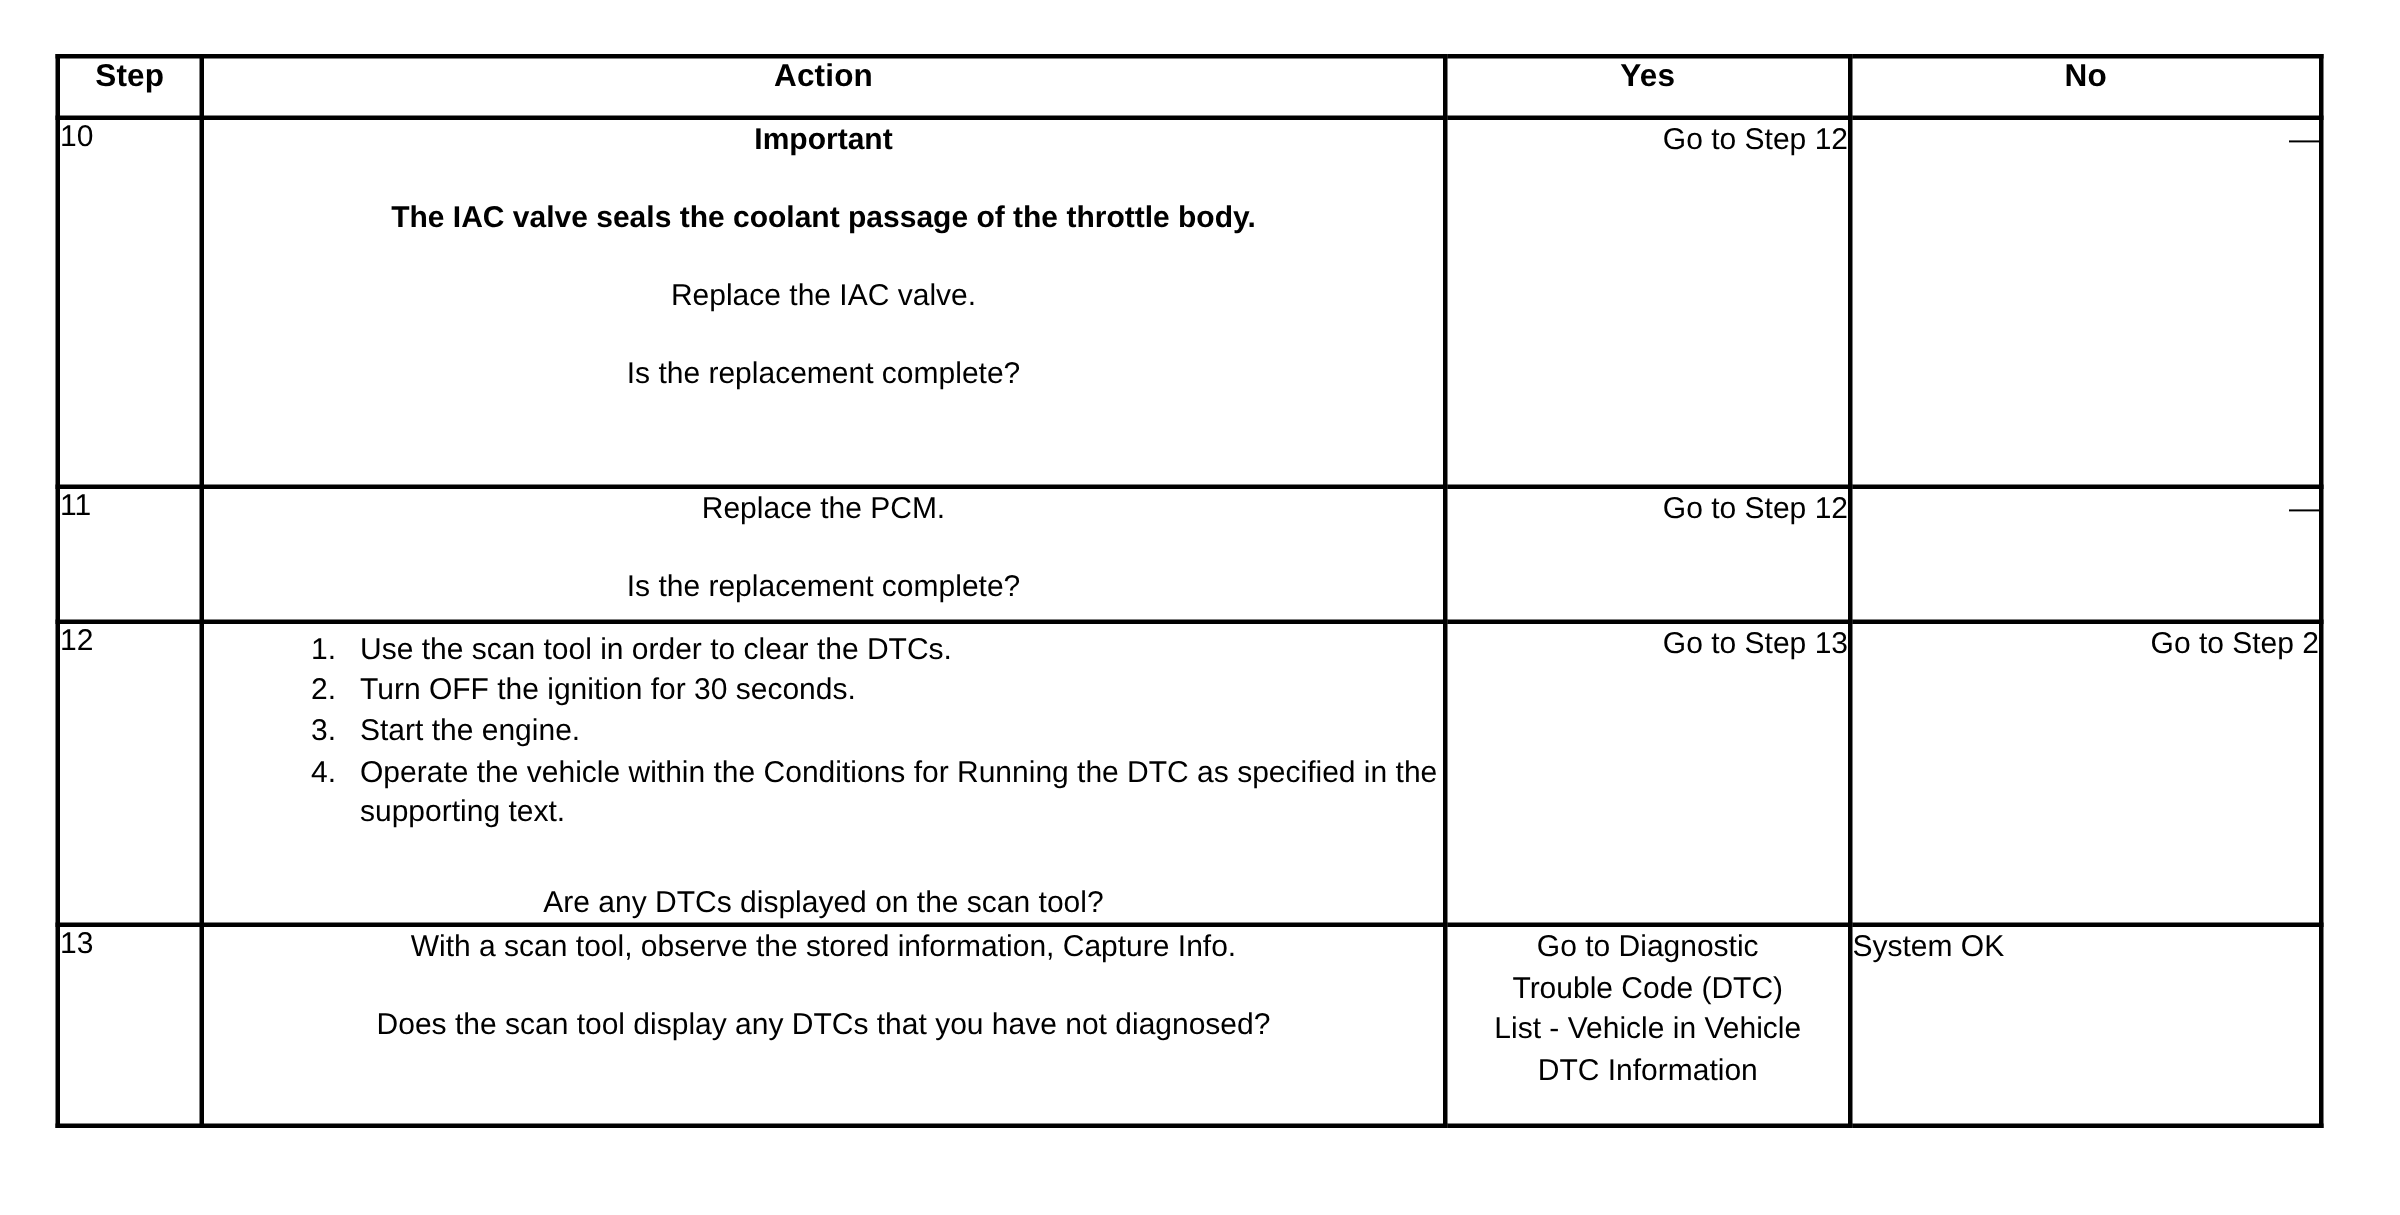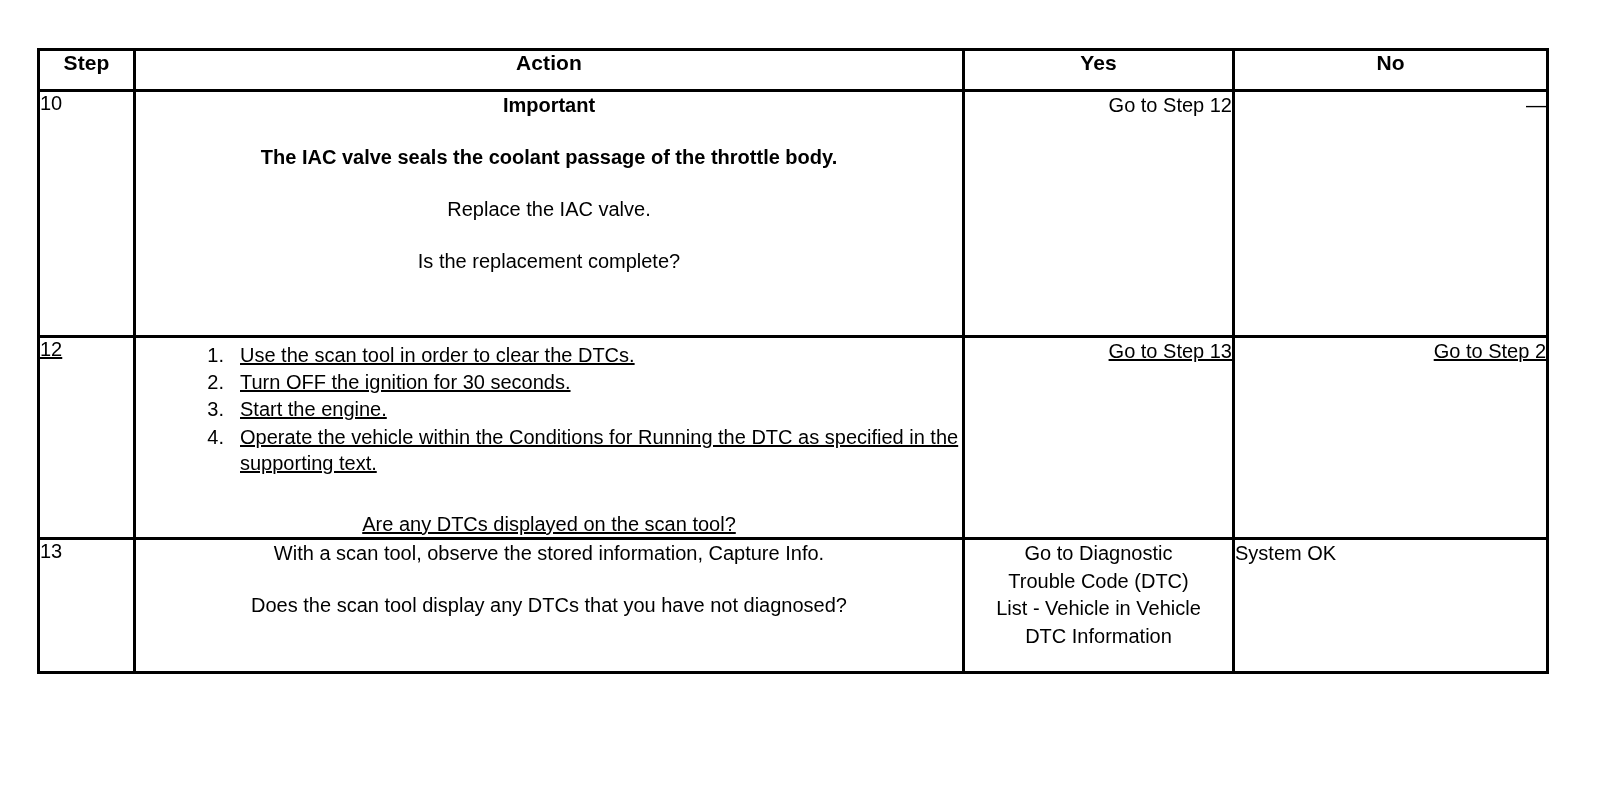--- a/index.html
+++ b/index.html
@@ -18,21 +18,21 @@
   .page {
     position: relative;
     width: 1600px;
     height: 810px;
     background: #ffffff;
   }
 
   .diag-table {
     position: absolute;
     left: 37px;
-    top: 48px;
+    top: 36px;
     width: 1509px;
     border-collapse: collapse;
     table-layout: fixed;
     background: #ffffff;
   }
 
   .diag-table td,
   .diag-table th {
     border: 3px solid #000000;
     vertical-align: top;
@@ -117,21 +117,21 @@
   .ans-bottom-center {
     text-align: left;
     vertical-align: bottom;
   }
   .ans-cell .line { white-space: pre-wrap; }
   .dash { font-size: 20px; }
 
   
   .r10 { height: 246px; }
   .r11 { height: 90px; }
-  .r12 { height: 155px; text-decoration: underline; }
+  .r12 { height: 155px; }
   .r13 { height: 134px; margin-top: 32px; }
 </style>
 </head>
 <body>
 
 <div class="page">
 
   <table class="diag-table">
     <colgroup>
       <col class="c-step">
@@ -161,20 +161,32 @@
           <div class="spacer-md"></div>
           <div class="line">Replace the IAC valve.</div>
           <div class="spacer-md"></div>
           <div class="line">Is the replacement complete?</div>
         </td>
 
         <td class="ans-cell ans-center">Go to Step 12</td>
         <td class="ans-cell ans-center dash">—</td>
       </tr>
 
+      <tr class="r11">
+        <td class="step-cell">11</td>
+
+        <td class="action-cell">
+          <div class="line">Replace the PCM.</div>
+          <div class="spacer-md"></div>
+          <div class="line">Is the replacement complete?</div>
+        </td>
+
+        <td class="ans-cell ans-center">Go to Step 12</td>
+        <td class="ans-cell ans-center dash">—</td>
+      </tr>
 
       <tr class="r12">
         <td class="step-cell">12</td>
 
         <td class="action-cell">
           <ol class="numlist">
             <li>
               <span class="num">1.</span>
               <span>Use the scan tool in order to clear the DTCs.</span>
             </li>

